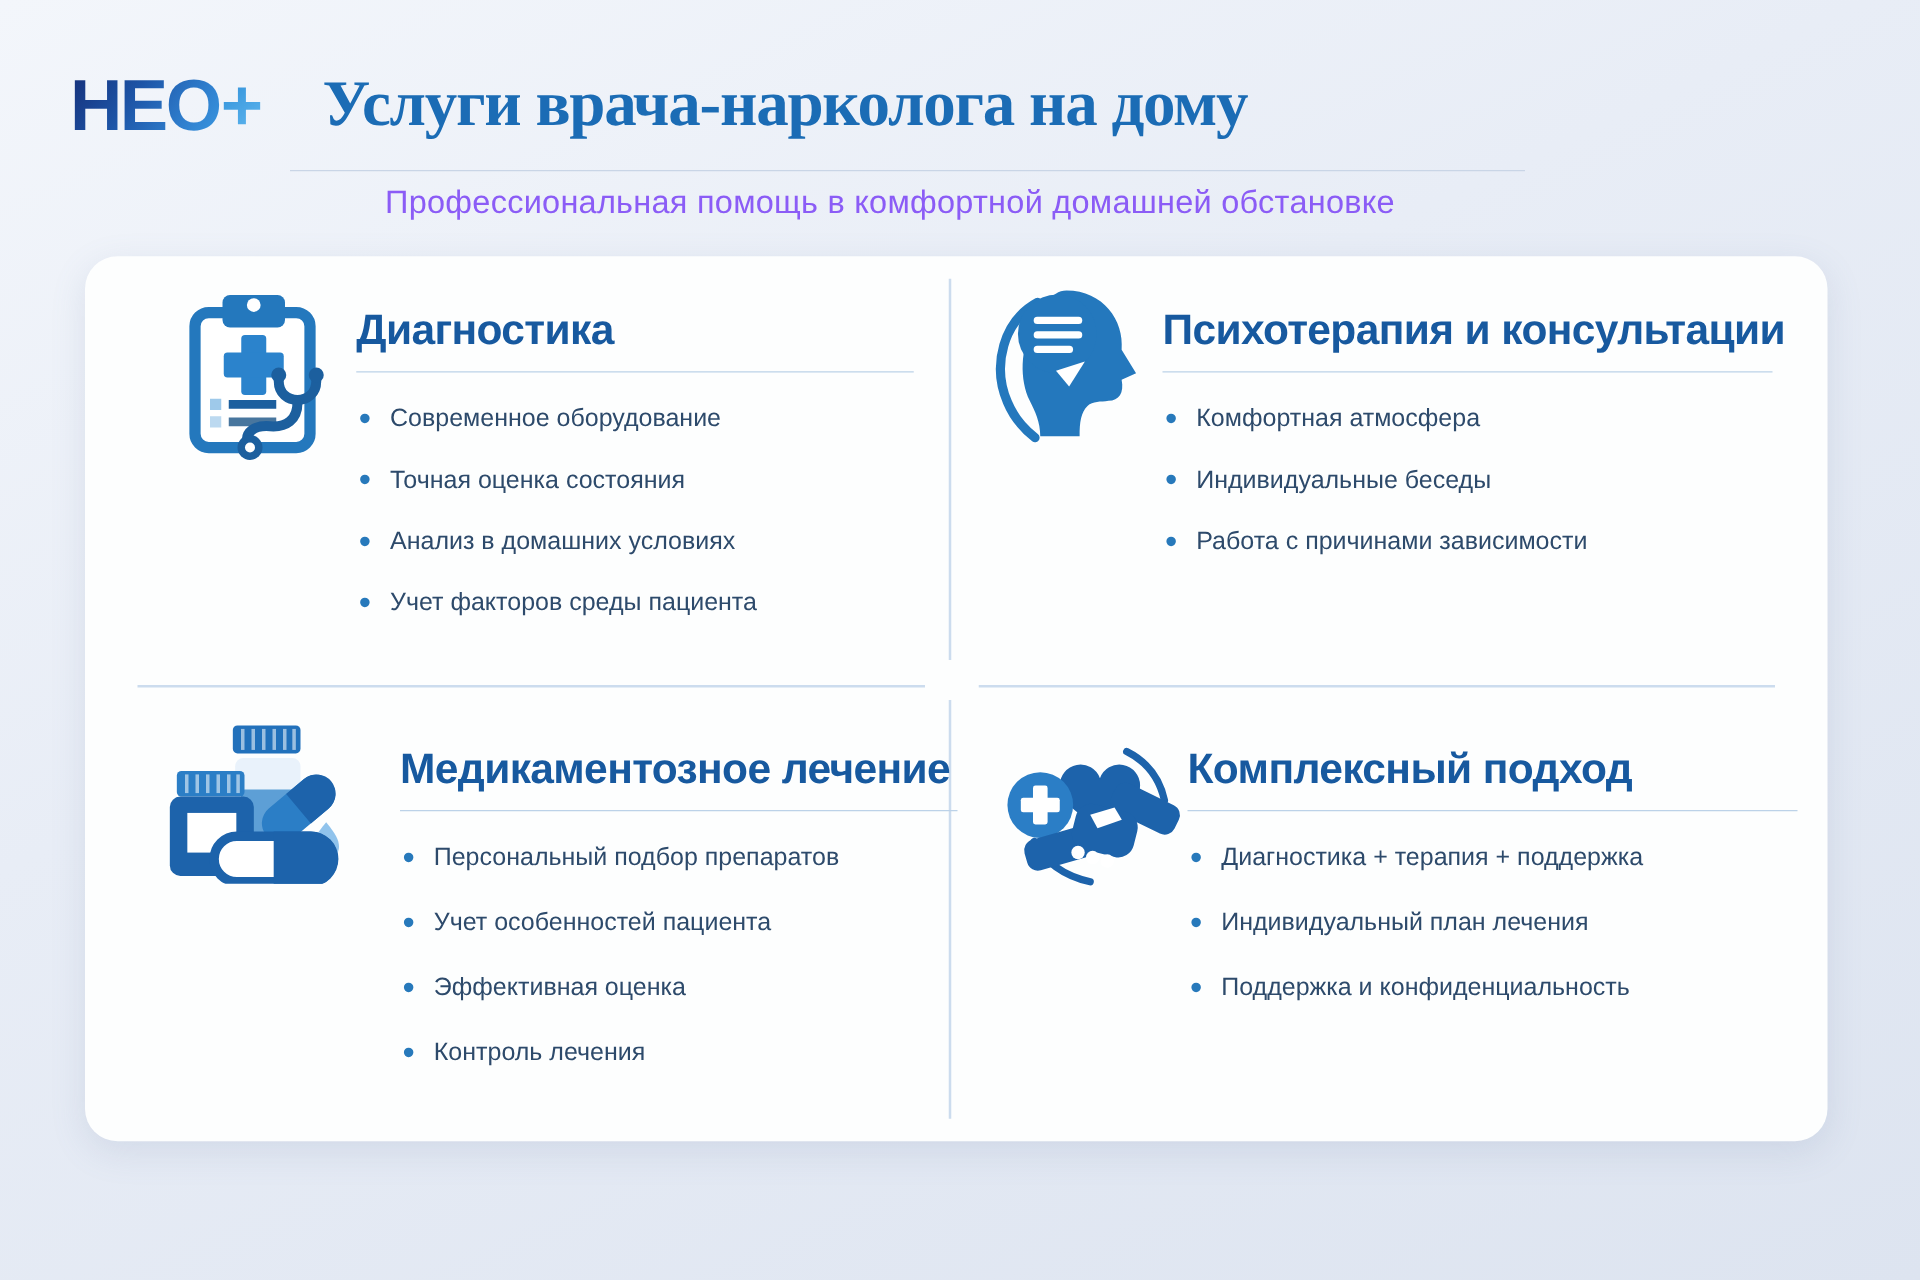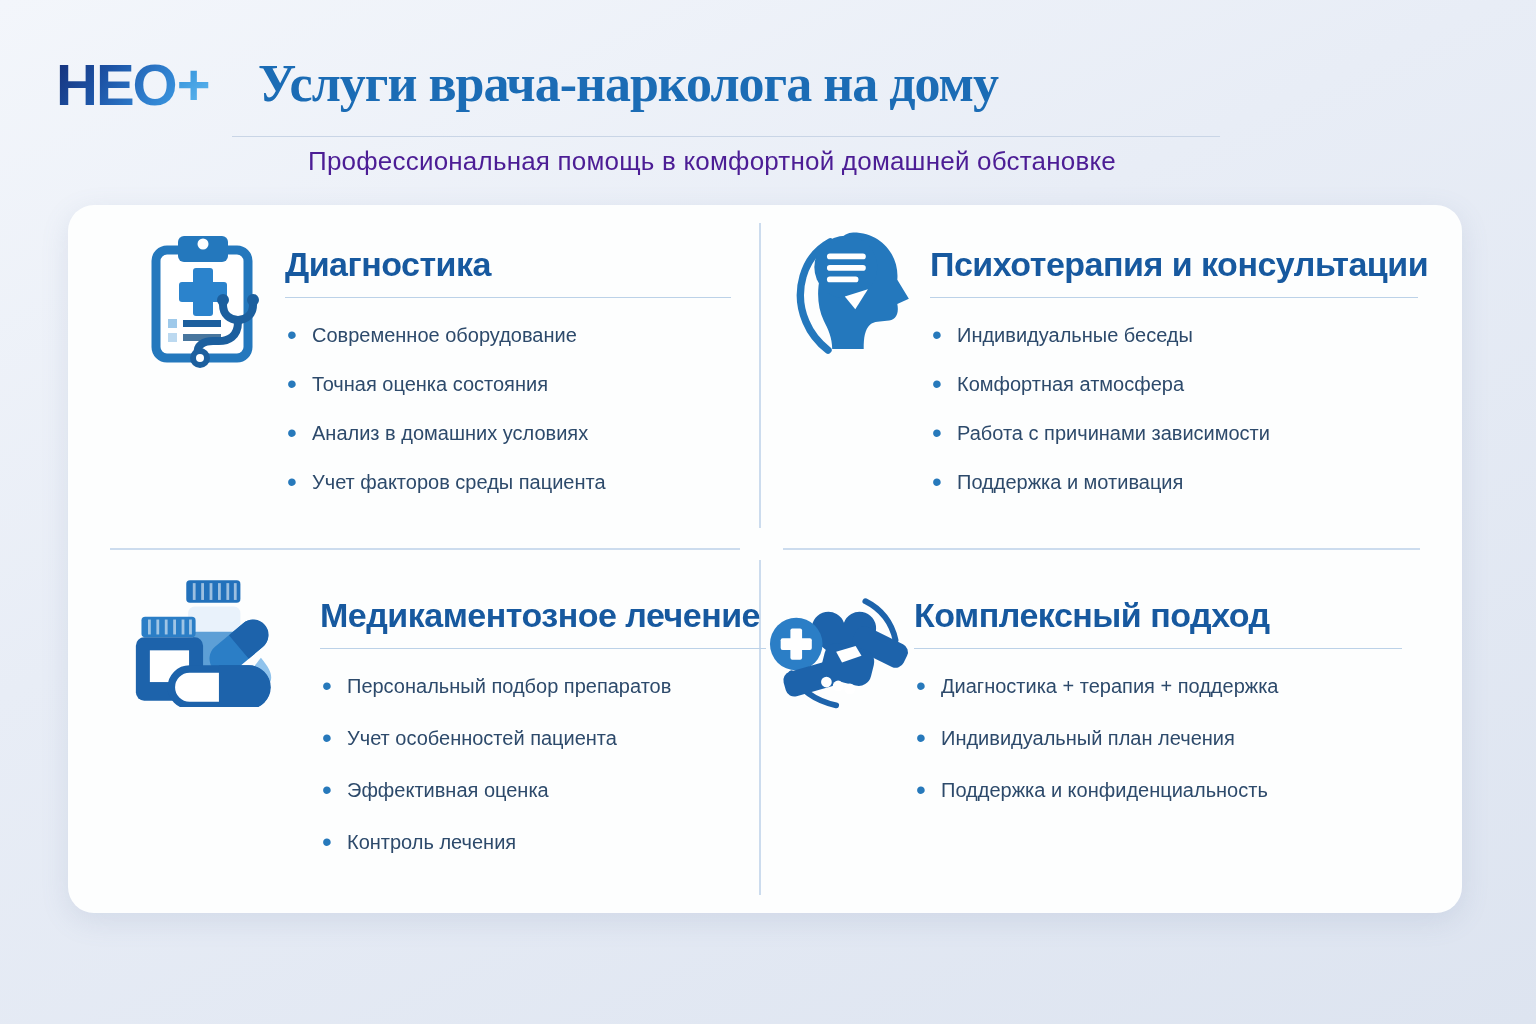--- a/index.html
+++ b/index.html
@@ -30,40 +30,40 @@
     position: absolute; left: 258px; top: 54px;
     font-size: 52px; font-weight: 700; color: #1b6cb5;
     letter-spacing: -1px; white-space: nowrap; font-family: Liberation Serif, serif;
   }
   .title-rule {
     position: absolute; left: 232px; top: 136px; width: 988px; height: 1px;
     background: #c9d5e6;
   }
   .page-subtitle {
     position: absolute; left: 232px; top: 146px; width: 960px;
-    text-align: center; font-size: 26px; color: #4c1d95; letter-spacing: 0.2px;
+    text-align: center; font-size: 26px; color: #8b5cf6; letter-spacing: 0.2px;
   }
 
   
   .card {
     position: absolute; left: 68px; top: 205px; width: 1394px; height: 708px;
     background: #fdfefe; border-radius: 26px;
     box-shadow: 0 8px 28px rgba(110, 130, 165, 0.16);
   }
   .divider { position: absolute; background: #ccdcee; }
   .vline-top    { left: 691px; top: 18px;  width: 1.5px; height: 305px; }
   .vline-bottom { left: 691px; top: 355px; width: 1.5px; height: 335px; }
   .hline-left   { left: 42px;  top: 343px; width: 630px; height: 1.5px; }
   .hline-right  { left: 715px; top: 343px; width: 637px; height: 1.5px; }
 
   .quadrant { position: absolute; }
   .q1 { left: 0;     top: 0;     width: 691px; height: 343px; }
   .q2 { left: 692px; top: 0;     width: 682px; height: 343px; }
   .q3 { left: 0;     top: 344px; width: 691px; height: 364px; }
-  .q4 { left: 676px; top: 344px; width: 601px; height: 364px; }
+  .q4 { left: 712px; top: 344px; width: 601px; height: 364px; }
 
   .q-icon { position: absolute; }
   .q1 .q-icon { left: 74px; top: 26px;  width: 122px; height: 138px; }
   .q2 .q-icon { left: 26px; top: 20px;  width: 126px; height: 142px; }
   .q3 .q-icon { left: 66px; top: 26px;  width: 140px; height: 132px; }
   .q4 .q-icon { left: 24px; top: 32px;  width: 148px; height: 130px; }
 
   .q-content { position: absolute; }
   .q1 .q-content { left: 217px; top: 40px; width: 446px; }
   .q2 .q-content { left: 170px; top: 40px; width: 488px; }
@@ -146,24 +146,23 @@
         <rect x="39" y="27" width="37" height="5.5" rx="2.7" fill="#ffffff"></rect>
         <rect x="39" y="38" width="37" height="5.5" rx="2.7" fill="#ffffff"></rect>
         <rect x="39" y="49" width="30" height="5.5" rx="2.7" fill="#ffffff"></rect>
         <path d="M56,68 L78,61 L66,80 Z" fill="#ffffff"></path>
       </svg>
     </div>
     <div class="q-content">
       <div class="section-title">Психотерапия и консультации</div>
       <div class="section-rule"></div>
       <ul class="bullets">
+        <li>Комфортная атмосфера</li>
         <li>Индивидуальные беседы</li>
-        <li>Комфортная атмосфера</li>
         <li>Работа с причинами зависимости</li>
-        <li>Поддержка и мотивация</li>
       </ul>
     </div>
   </div>
 
   <div class="quadrant q3">
     <div class="q-icon">
       <svg viewBox="0 0 150 140" width="140" height="132">
         <rect x="56" y="5" width="58" height="24" rx="4" fill="#2271bb"></rect>
         <g fill="#ffffff" opacity="0.55">
           <rect x="63" y="8" width="3" height="18"></rect>

